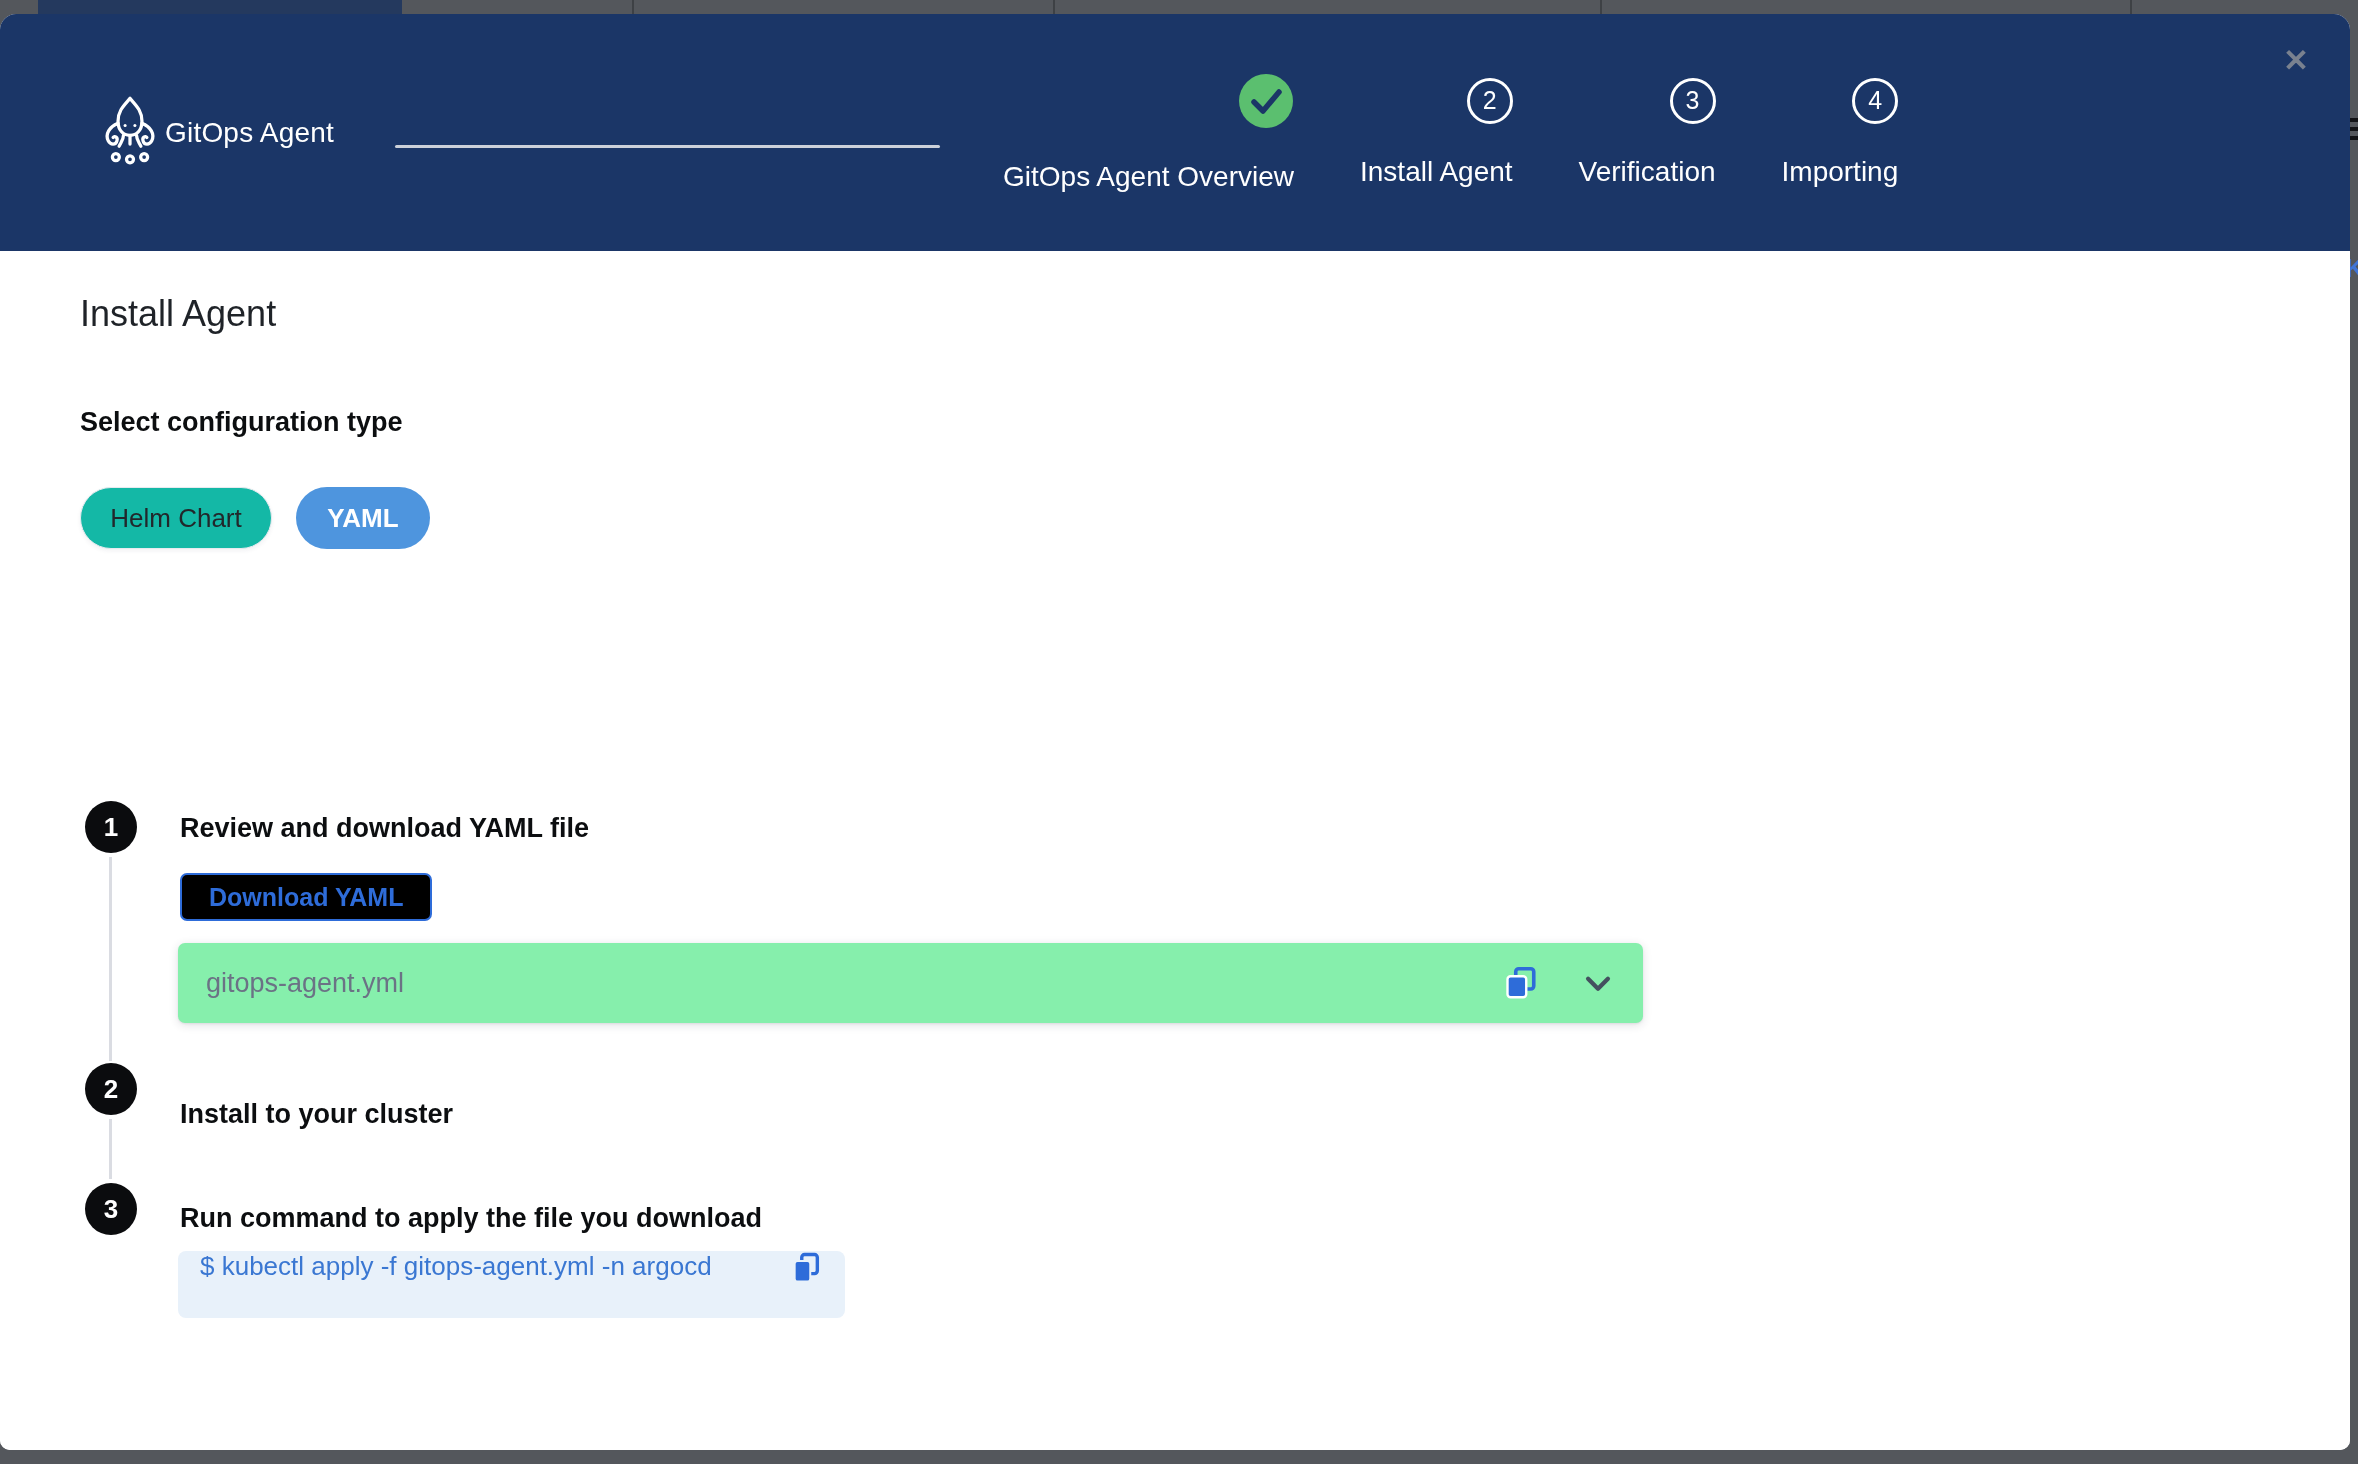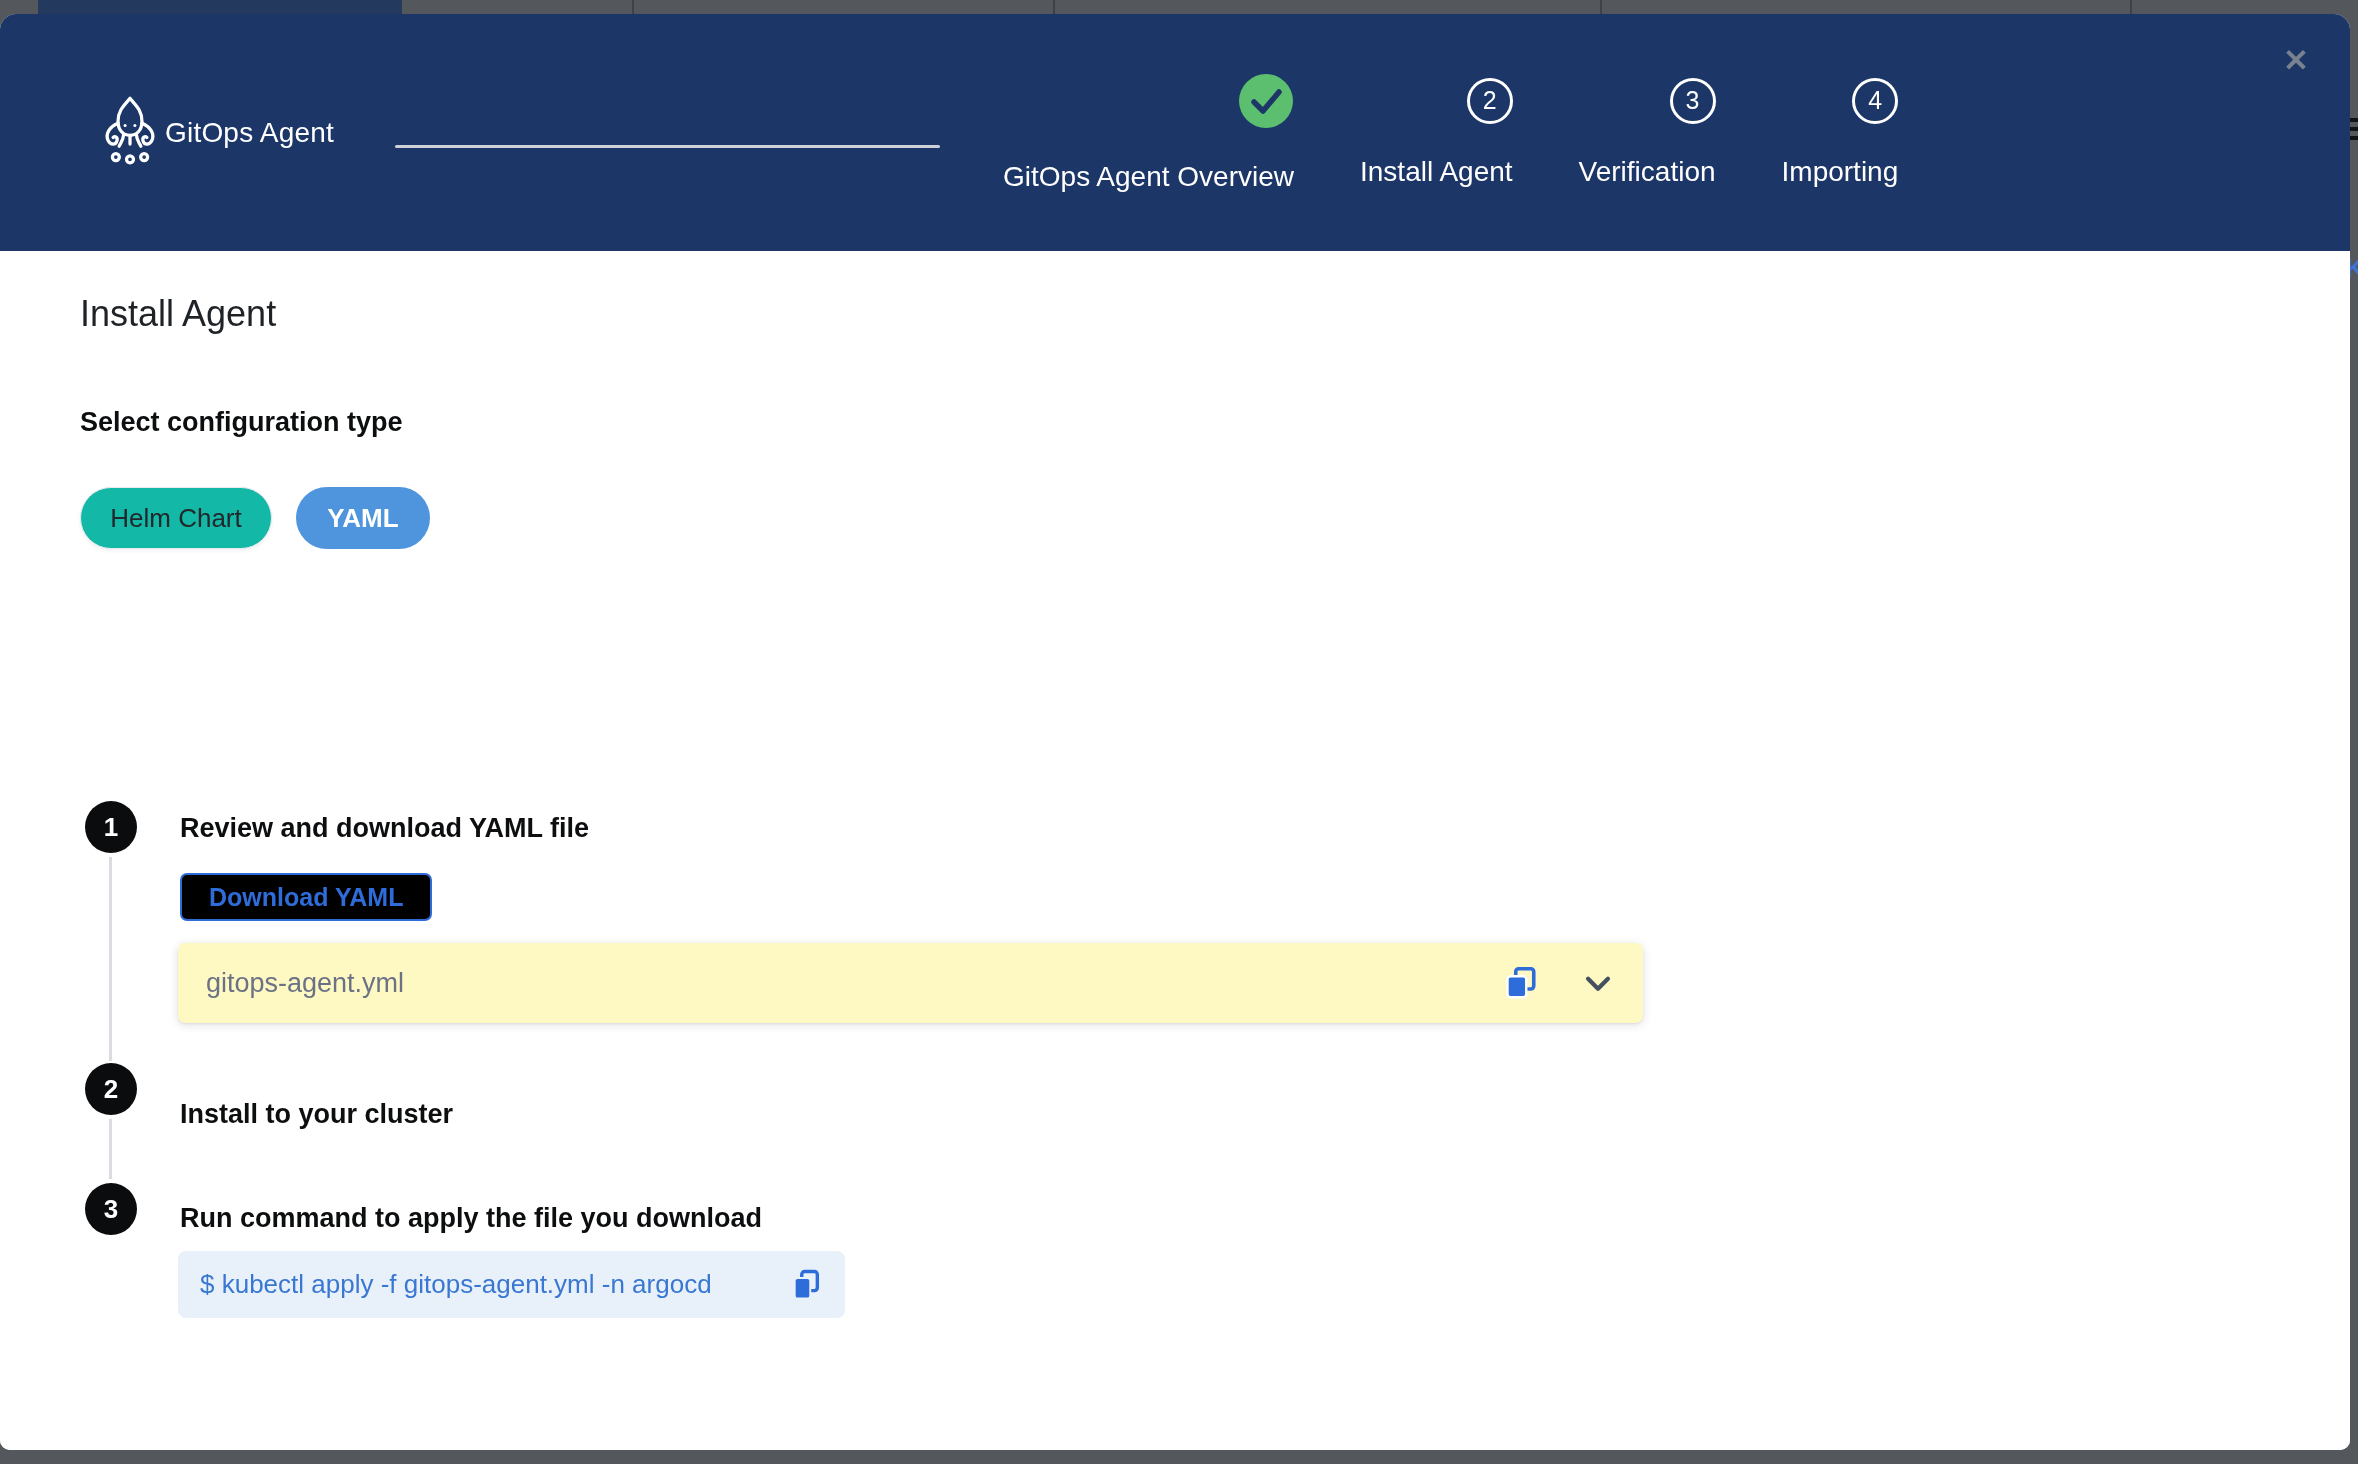--- a/index.html
+++ b/index.html
@@ -48,29 +48,29 @@
 
   .num-circle { position:absolute; left:85px; width:52px; height:52px; background:#0b0c0e; border-radius:50%;
                 display:flex; align-items:center; justify-content:center; color:#ffffff; font-size:26px; font-weight:700; }
   .connector { position:absolute; left:109px; width:3px; background:#dadce2; }
   .step-heading { position:absolute; left:180px; font-size:27px; font-weight:700; color:#0c0e10; }
 
   .download-btn { position:absolute; left:180px; top:622px; height:48px; padding:0 27px; background:#000000;
                   border:2px solid #2e6cd9; border-radius:7px; color:#2e6cd9; font-size:25px; font-weight:700;
                   display:flex; align-items:center; cursor:pointer; }
 
-  .yaml-card { position:absolute; left:178px; top:692px; width:1465px; height:80px; background:#fef9c3;
+  .yaml-card { position:absolute; left:178px; top:692px; width:1465px; height:80px; background:#86efac;
                border-radius:7px; box-shadow:0 2px 10px rgba(40,41,61,0.14), 0 1px 2px rgba(40,41,61,0.08);
                display:flex; align-items:center; padding:0 28px; }
   .yaml-filename { flex:1; font-size:27px; color:#6b7285; }
   .card-icons { display:flex; align-items:center; gap:42px; }
   .icon-btn { background:none; border:none; cursor:pointer; display:flex; align-items:center; }
 
   .command-box { position:absolute; left:178px; top:1000px; width:667px; height:67px; background:#e8f1fa;
-                 border-radius:8px; display:flex; align-items:center; padding:0 22px; }
+                 border-radius:8px; display:flex; align-items:flex-start; padding:0 22px; }
   .command-text { flex:1; font-size:26px; color:#3a77d2; }
 </style>
 </head>
 <body>
 
 <div class="screen">
 
   <div class="top-strip">
     <div class="active-tab"></div>
     <div class="tab-sep" style="left:632px"></div>

